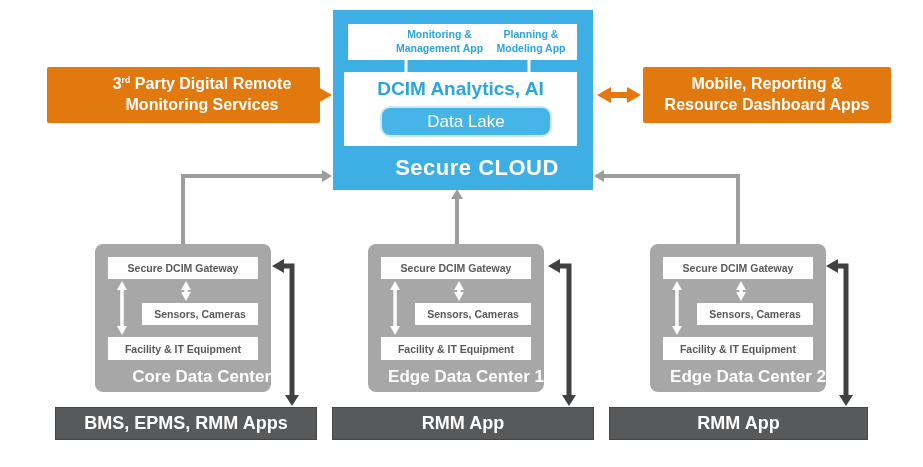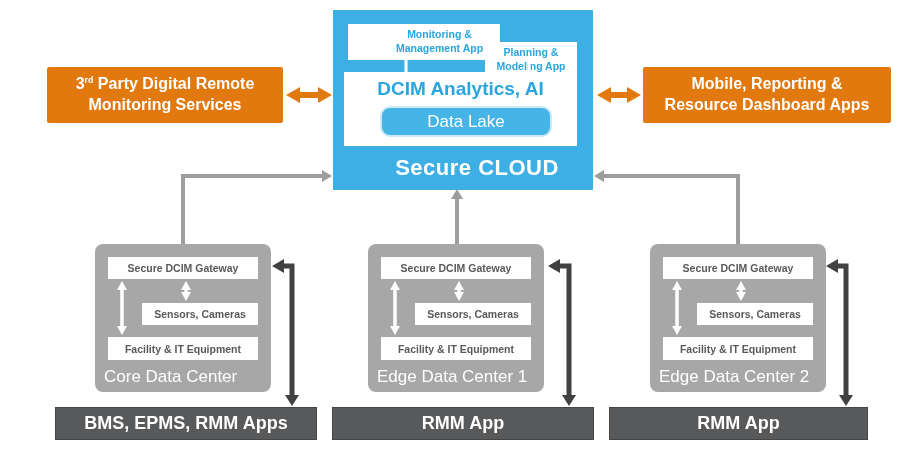--- a/index.html
+++ b/index.html
@@ -8,49 +8,49 @@
     font-family:"Liberation Sans", sans-serif; overflow:hidden;
   }
   
   .cloud { position:absolute; left:333px; top:10px; width:260px; height:180px; background:#3DAFE4; }
   .app-box {
     position:absolute; background:#ffffff; color:#2AA5DF; font-weight:bold;
     font-size:10.5px; line-height:1.3; text-align:center;
     display:flex; flex-direction:column; justify-content:center;
   }
   .app1 { left:15px; top:14px; width:121px; height:36px;padding-left:31px; }
-  .app2 { left:152px; top:32px; width:92px; height:36px; }
+  .app2 { left:152px; top:14px; width:92px; height:36px; }
   .cloud-panel { position:absolute; left:11px; top:62px; width:233px; height:74px; background:#ffffff; }
   .analytics { margin-top:6px; text-align:center; color:#2AA5DF; font-size:19px; font-weight:bold; }
   .data-lake {
     position:absolute; left:36px; top:34px; width:168px; height:27px;
     background:#45B5E8; border:2px solid #CBE9F8; border-radius:10px;
     color:#ffffff; font-size:17px; display:flex; align-items:center; justify-content:center;
   }
   .cloud-title { position:absolute; left:0; right:0; bottom:9px; text-align:center; color:#ffffff; font-weight:bold; font-size:22px; letter-spacing:0.5px;margin-left:28px; }
   
   .obox {
     position:absolute; top:67px; height:56px; background:#E1790F; border-radius:2px;
     color:#ffffff; font-weight:bold; font-size:16px; line-height:1.3; text-align:center;
     display:flex; flex-direction:column; justify-content:center;
   }
-  .obox-left { left:47px; width:236px; }
+  .obox-left { left:47px; width:236px;padding-left:37px; }
   .obox-right { left:643px; width:248px; }
   .obox sup { font-size:0.55em; }
   
   .dc { position:absolute; top:244px; width:176px; height:148px; background:#A7A7A7;border-radius:8px; }
   .dc1 { left:95px; } .dc2 { left:368px; } .dc3 { left:650px; }
   .dc-box {
     position:absolute; background:#ffffff; color:#595959; font-weight:bold; font-size:10.5px;
     display:flex; align-items:center; justify-content:center; white-space:nowrap;
   }
   .dc-gateway { left:13px; top:13px; width:150px; height:22px; }
   .dc-sensors { left:47px; top:59px; width:116px; height:22px; }
   .dc-equipment { left:13px; top:93px; width:150px; height:23px; }
-  .dc-name { position:absolute; left:0; right:0; bottom:5px; text-align:left; color:#ffffff; font-weight:normal; font-size:17px;margin-left:9px; }
+  .dc-name { position:absolute; left:0; right:0; bottom:5px; text-align:right; color:#ffffff; font-weight:bold; font-size:17px;margin-left:9px; }
   
   .bar {
     position:absolute; top:407px; height:33px; background:#58595B; border:1px solid #454545;
     box-sizing:border-box; color:#ffffff; font-weight:bold; font-size:18px;
     display:flex; align-items:center; justify-content:center;
   }
   .bar1 { left:55px; width:262px; }
   .bar2 { left:332px; width:262px; }
   .bar3 { left:609px; width:259px; }
   

